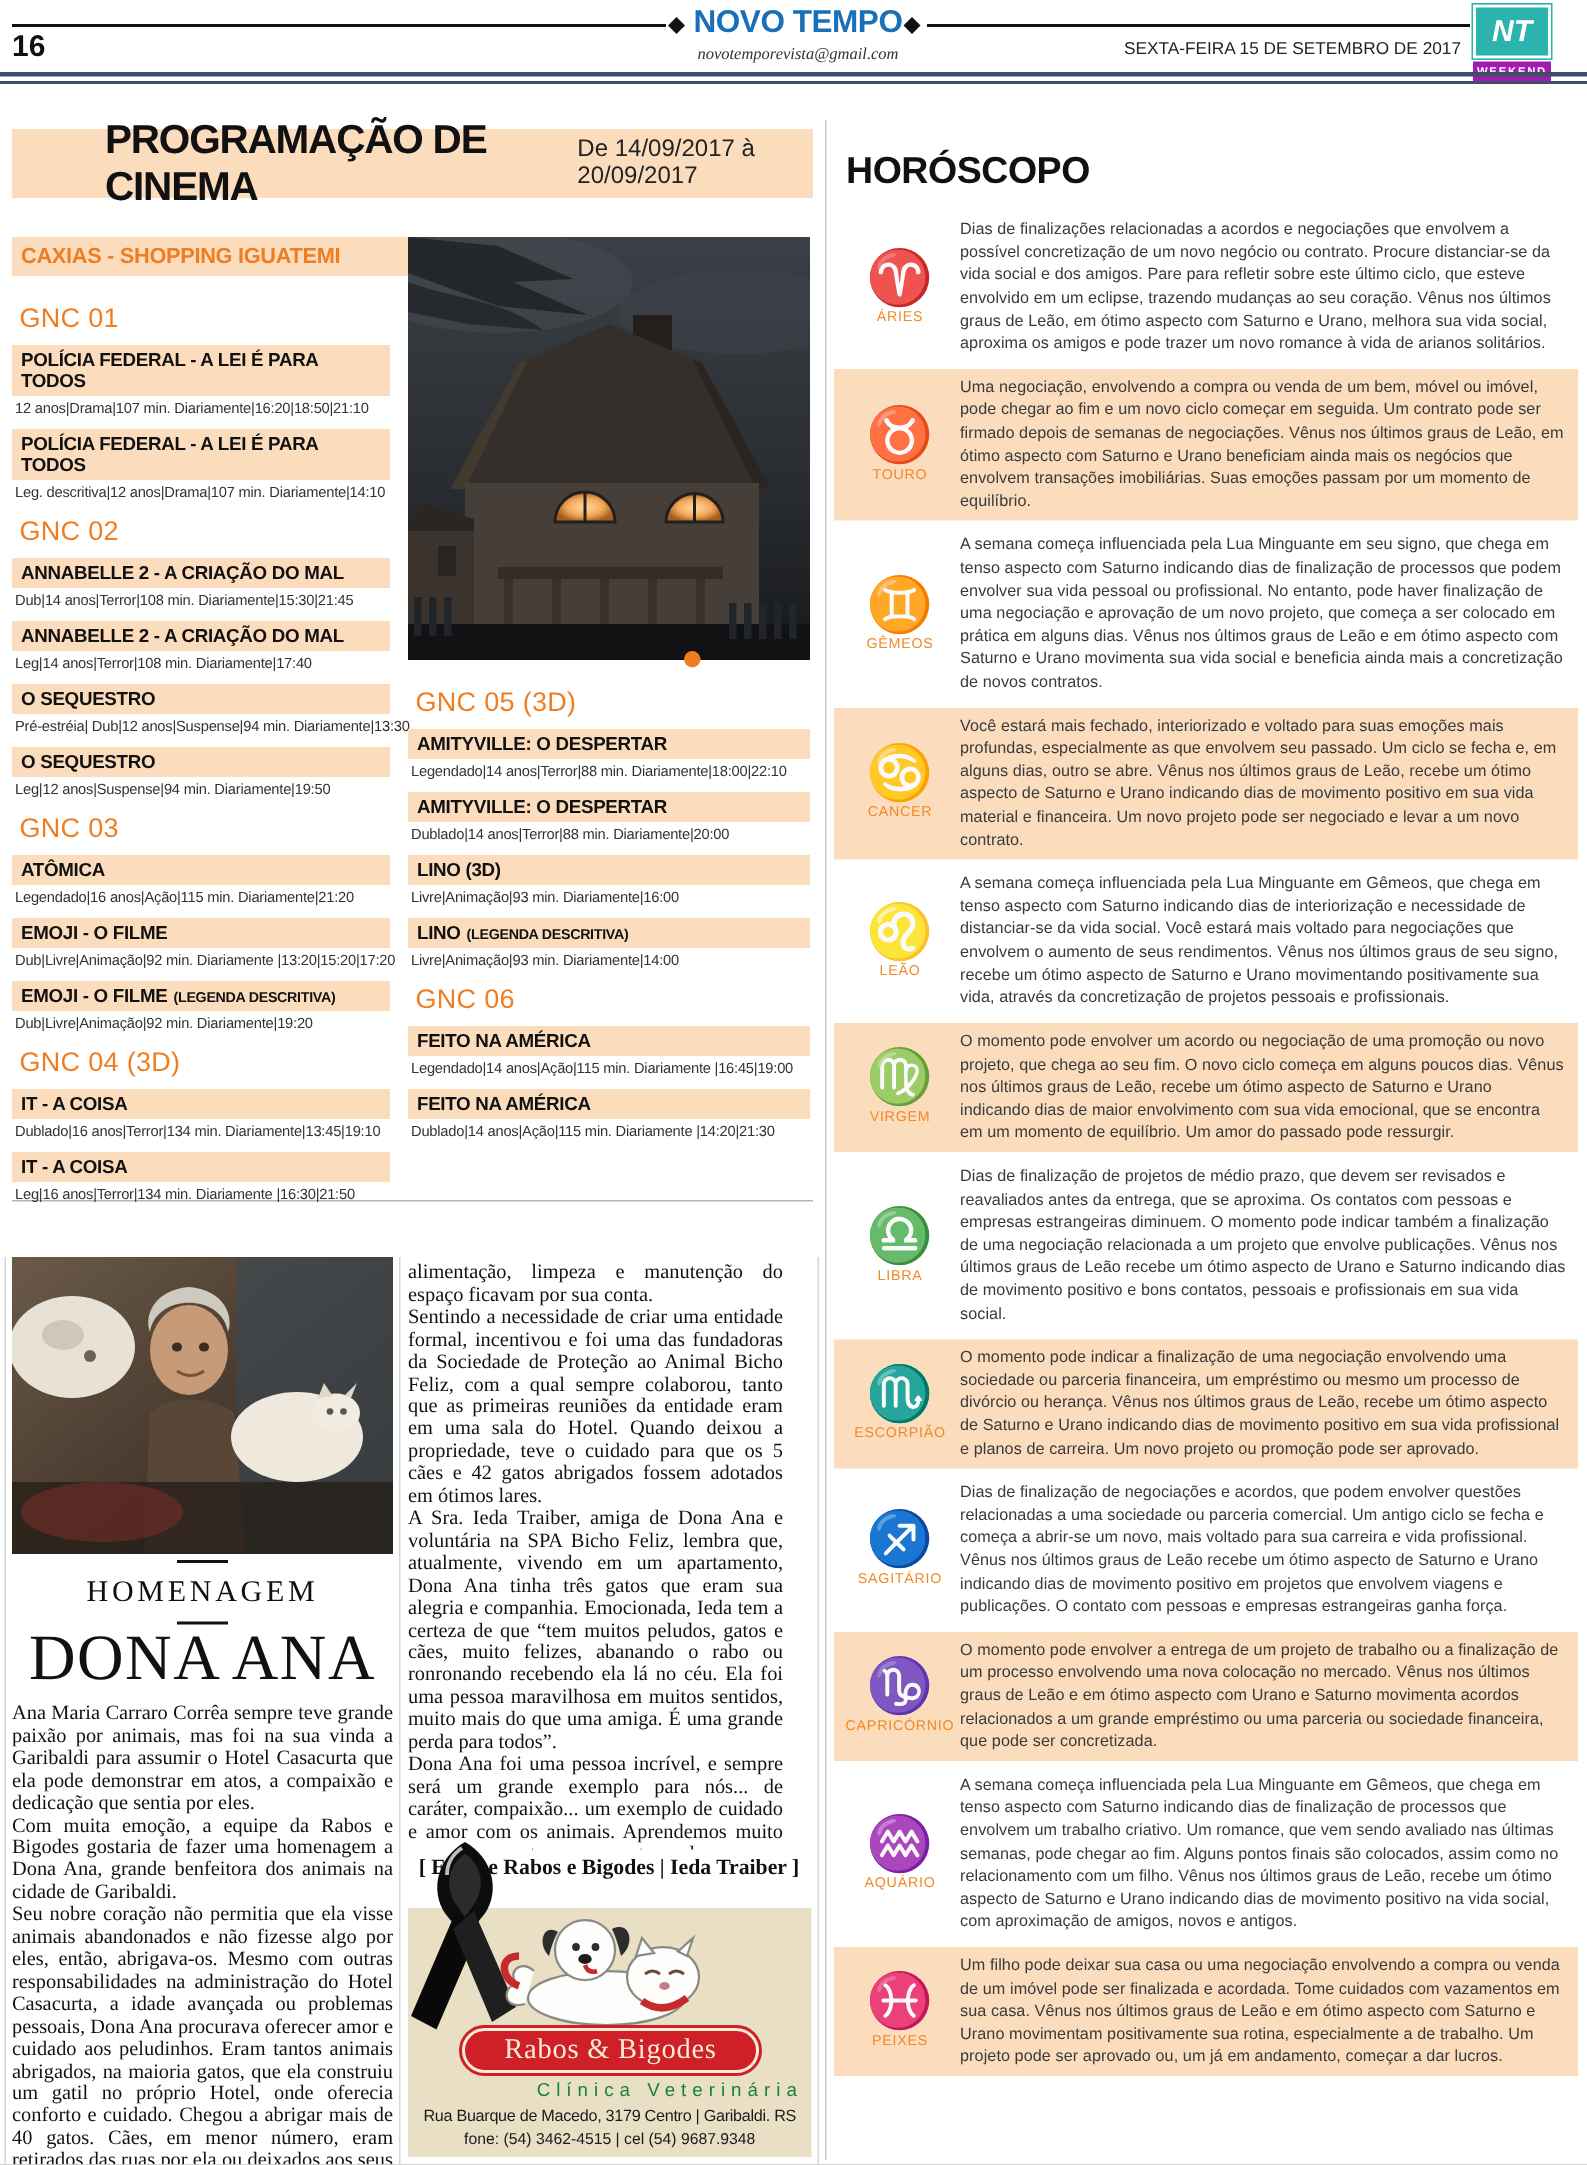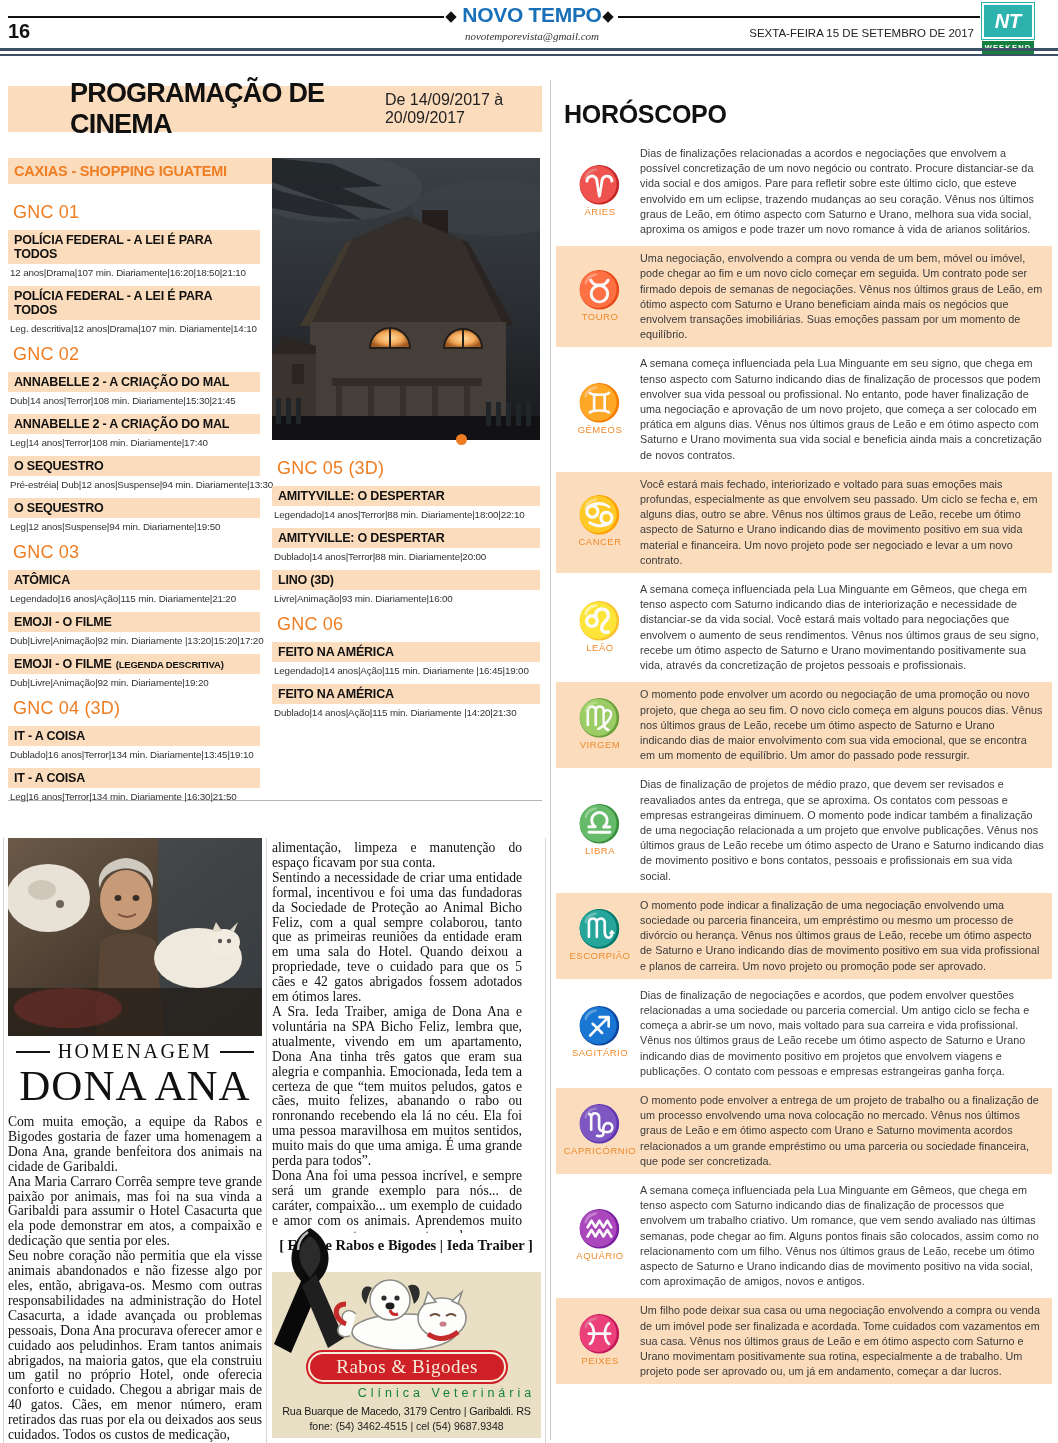--- a/index.html
+++ b/index.html
@@ -11,21 +11,21 @@
   .h-rule { position:absolute; top:16px; height:2px; background:#111; }
   .h-rule.left { left:8px; width:436px; }
   .h-rule.right { left:618px; width:362px; }
   .h-diamond { position:absolute; top:13px; width:8px; height:8px; background:#111; transform:rotate(45deg); }
   .masthead-block { position:absolute; left:452px; top:3px; width:160px; text-align:center; }
   .masthead { font-size:21px; font-weight:bold; color:#1a70b8; letter-spacing:-0.3px; }
   .email { font-size:11px; font-style:italic; color:#333; margin-top:3px; font-family:"Liberation Serif", serif; }
   .h-date { position:absolute; right:84px; top:27px; font-size:11.5px; color:#222; }
   .nt-logo { position:absolute; right:24px; top:3px; width:52px; }
   .nt-box { height:36px; background:#2cb3ae; border:2px solid #ffffff; outline:1px solid #2cb3ae; color:#fff; display:flex; align-items:center; justify-content:center; font-weight:bold; font-style:italic; font-size:20px; }
-  .nt-weekend { margin-top:2px; background:#15803d; color:#fff; font-size:7.5px; font-weight:bold; text-align:center; letter-spacing:1.2px; padding:2px 0; }
+  .nt-weekend { margin-top:2px; background:#a21caf; color:#fff; font-size:7.5px; font-weight:bold; text-align:center; letter-spacing:1.2px; padding:2px 0; }
   .dbl-rule { position:absolute; left:0; top:48px; width:1058px; height:8px; border-top:3px solid #3d4f66; border-bottom:2px solid #3d4f66; }
 
   
   .vdiv-main { position:absolute; left:550px; top:80px; width:1px; height:1360px; background:#c9c9c9; }
   .hr-left { position:absolute; left:8px; top:800px; width:534px; height:1px; background:#b5b5b5; }
   .vdiv-a1 { position:absolute; left:3px; top:838px; width:1px; height:605px; background:#d5d5d5; }
   .vdiv-a2 { position:absolute; left:266px; top:838px; width:1px; height:605px; background:#d5d5d5; }
   .vdiv-a3 { position:absolute; left:545px; top:838px; width:1px; height:605px; background:#d5d5d5; }
 
   
@@ -52,21 +52,21 @@
   .hrow { display:flex; align-items:center; padding:5px 8px 5px 4px; margin-bottom:4px; }
   .hrow.peach { background:#fbdcbd; }
   .hicon { width:80px; flex:none; text-align:center; }
   .hsym { font-size:36px; line-height:1; color:#ee7e1e; }
   .hname { font-size:9.5px; color:#f08a2a; letter-spacing:0.5px; margin-top:3px; }
   .htext { flex:1; font-size:10.8px; line-height:15.2px; color:#3a3a3a; letter-spacing:0.05px; }
 
   
   .photo { position:absolute; left:8px; top:838px; width:254px; height:198px; }
   .art-col1 { position:absolute; left:8px; top:1040px; width:254px; height:403px; overflow:hidden; }
-  .kicker-row { display:flex; align-items:center; justify-content:center; gap:8px; margin-bottom:1px; }
+  .kicker-row { display:flex; align-items:center; justify-content:center; gap:8px; margin-bottom:1px;flex-direction:column; }
   .kicker-line { width:34px; height:2px; background:#111; }
   .kicker { font-family:"Liberation Serif", serif; font-size:20px; letter-spacing:2.5px; color:#111; }
   .art-title { font-family:"Liberation Serif", serif; font-size:43px; letter-spacing:1px; text-align:center; color:#111; line-height:1.0; margin-bottom:8px; }
   .art-text { font-family:"Liberation Serif", serif; font-size:13.6px; line-height:14.9px; text-align:justify; color:#111; }
   .art-text p { margin:0; }
   .art-col2 { position:absolute; left:272px; top:841px; width:250px; height:392px; overflow:hidden; }
   .credit { position:absolute; left:272px; top:1237px; width:268px; font-family:"Liberation Serif", serif; font-weight:bold; font-size:14.5px; text-align:center; color:#111; }
 
   
   .ad { position:absolute; left:272px; top:1272px; width:269px; height:166px; background:#e9dfc5; }
@@ -232,20 +232,24 @@
         <div class="sdetails">Legendado|14 anos|Terror|88 min. Diariamente|18:00|22:10</div>
       </div>
       <div>
         <div class="stitle"><span>AMITYVILLE: O DESPERTAR</span></div>
         <div class="sdetails">Dublado|14 anos|Terror|88 min. Diariamente|20:00</div>
       </div>
       <div>
         <div class="stitle"><span>LINO (3D)</span></div>
         <div class="sdetails">Livre|Animação|93 min. Diariamente|16:00</div>
       </div>
+      <div>
+        <div class="stitle"><span>LINO</span><span class="snote">(LEGENDA DESCRITIVA)</span></div>
+        <div class="sdetails">Livre|Animação|93 min. Diariamente|14:00</div>
+      </div>
     </div>
     <div class="group">
       <div class="room">GNC 06</div>
       <div>
         <div class="stitle"><span>FEITO NA AMÉRICA</span></div>
         <div class="sdetails">Legendado|14 anos|Ação|115 min. Diariamente |16:45|19:00</div>
       </div>
       <div>
         <div class="stitle"><span>FEITO NA AMÉRICA</span></div>
         <div class="sdetails">Dublado|14 anos|Ação|115 min. Diariamente |14:20|21:30</div>
@@ -374,22 +378,22 @@
   </div>
 
   <div class="art-col1">
     <div class="kicker-row">
       <div class="kicker-line"></div>
       <div class="kicker">HOMENAGEM</div>
       <div class="kicker-line"></div>
     </div>
     <div class="art-title">DONA ANA</div>
     <div class="art-text">
+      <p>Ana Maria Carraro Corrêa sempre teve grande paixão por animais, mas foi na sua vinda a Garibaldi para assumir o Hotel Casacurta que ela pode demonstrar em atos, a compaixão e dedicação que sentia por eles.</p>
       <p>Com muita emoção, a equipe da Rabos e Bigodes gostaria de fazer uma homenagem a Dona Ana, grande benfeitora dos animais na cidade de Garibaldi.</p>
-      <p>Ana Maria Carraro Corrêa sempre teve grande paixão por animais, mas foi na sua vinda a Garibaldi para assumir o Hotel Casacurta que ela pode demonstrar em atos, a compaixão e dedicação que sentia por eles.</p>
       <p>Seu nobre coração não permitia que ela visse animais abandonados e não fizesse algo por eles, então, abrigava-os. Mesmo com outras responsabilidades na administração do Hotel Casacurta, a idade avançada ou problemas pessoais, Dona Ana procurava oferecer amor e cuidado aos peludinhos. Eram tantos animais abrigados, na maioria gatos, que ela construiu um gatil no próprio Hotel, onde oferecia conforto e cuidado. Chegou a abrigar mais de 40 gatos. Cães, em menor número, eram retirados das ruas por ela ou deixados aos seus cuidados. Todos os custos de medicação,</p>
     </div>
   </div>
 
   <div class="art-col2 art-text">
     <p>alimentação, limpeza e manutenção do espaço ficavam por sua conta.</p>
     <p>Sentindo a necessidade de criar uma entidade formal, incentivou e foi uma das fundadoras da Sociedade de Proteção ao Animal Bicho Feliz, com a qual sempre colaborou, tanto que as primeiras reuniões da entidade eram em uma sala do Hotel. Quando deixou a propriedade, teve o cuidado para que os 5 cães e 42 gatos abrigados fossem adotados em ótimos lares.</p>
     <p>A Sra. Ieda Traiber, amiga de Dona Ana e voluntária na SPA Bicho Feliz, lembra que, atualmente, vivendo em um apartamento, Dona Ana tinha três gatos que eram sua alegria e companhia. Emocionada, Ieda tem a certeza de que “tem muitos peludos, gatos e cães, muito felizes, abanando o rabo ou ronronando recebendo ela lá no céu. Ela foi uma pessoa maravilhosa em muitos sentidos, muito mais do que uma amiga. É uma grande perda para todos”.</p>
     <p>Dona Ana foi uma pessoa incrível, e sempre será um grande exemplo para nós... de caráter, compaixão... um exemplo de cuidado e amor com os animais. Aprendemos muito com ela... e temos a certeza de que, ao seguirmos seu exemplo, Dona Ana se tornará eterna.</p>
   </div>

